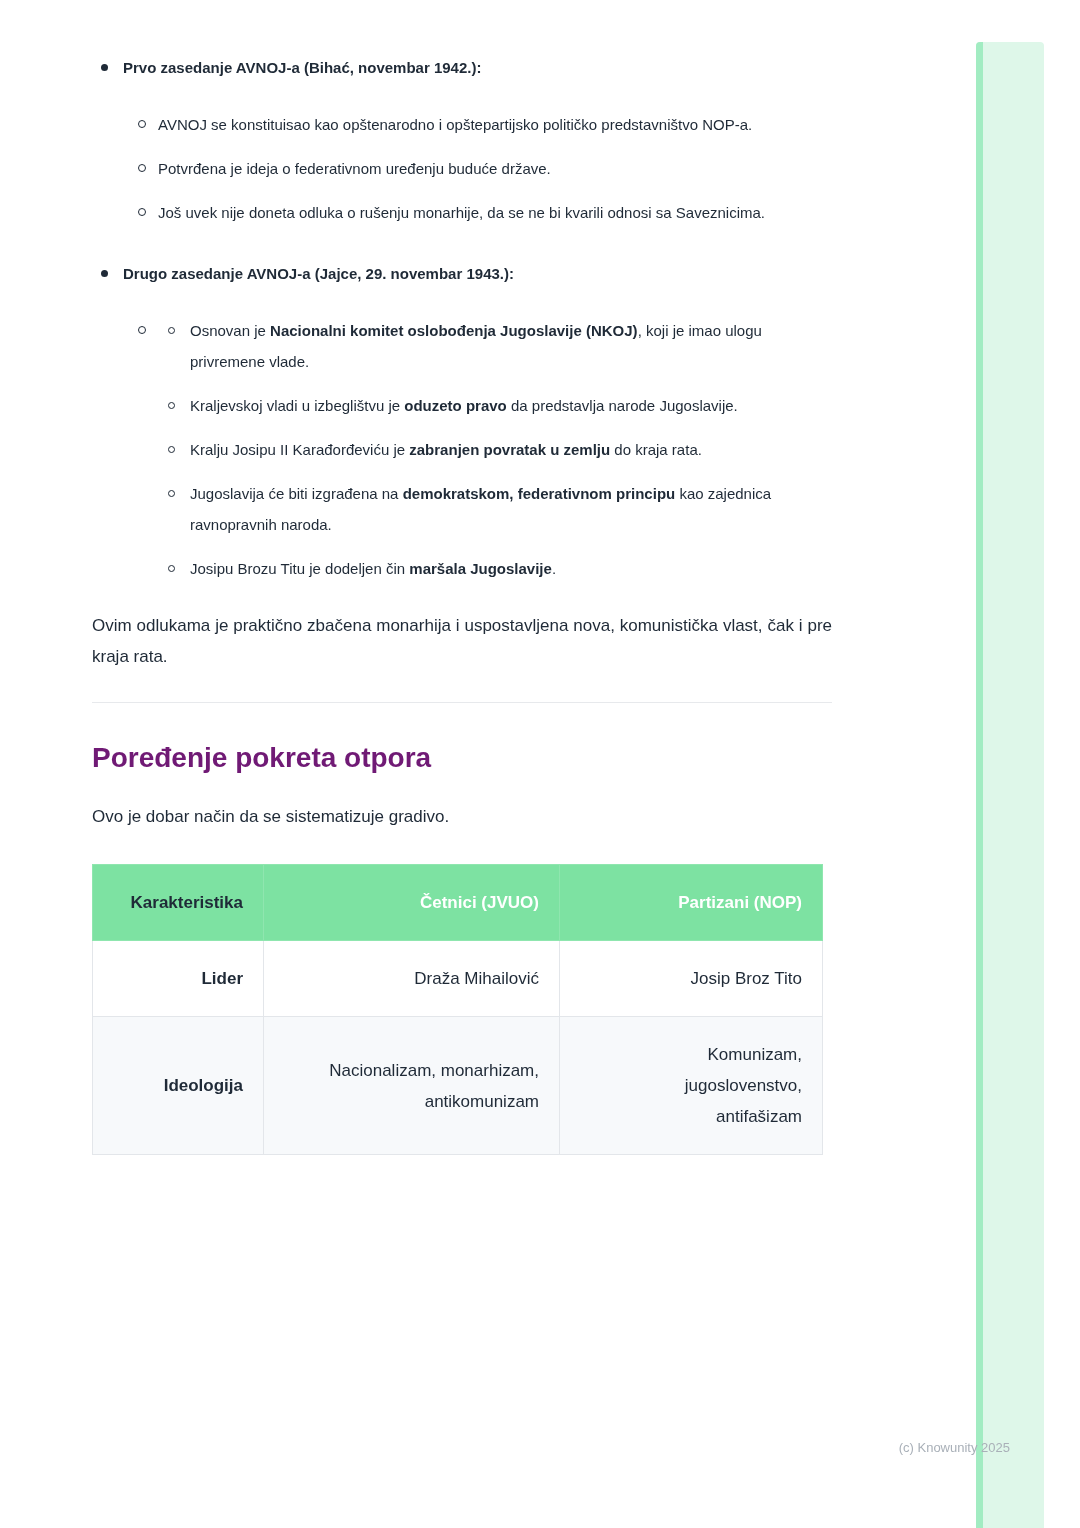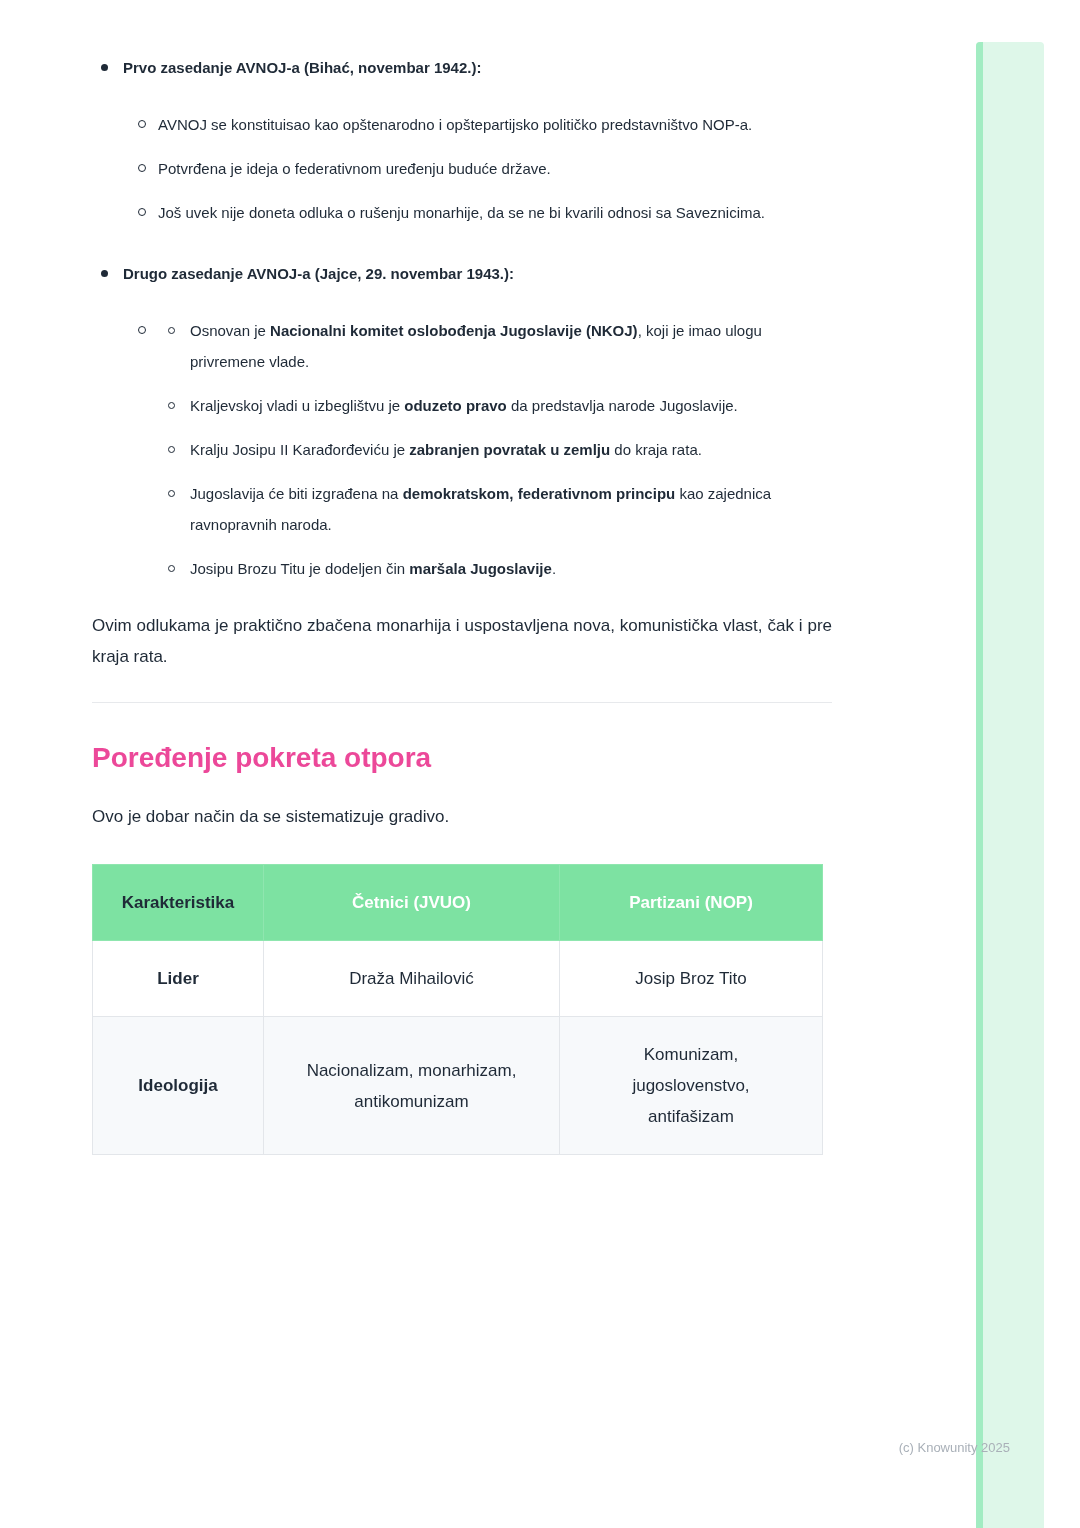--- a/index.html
+++ b/index.html
@@ -83,40 +83,40 @@
     background: #e7e9ec;
     margin: 30px 0;
     border: none;
   }
 
   .section-heading {
     margin: 38px 0 0;
     font-size: 28px;
     line-height: 34px;
     font-weight: 700;
-    color: #ec4899;
+    color: #701a75;
   }
 
   
   .cmp-table {
     margin-top: 32px;
     border-collapse: collapse;
     width: 730px;
     table-layout: fixed;
   }
   .cmp-table col.c1 { width: 171px; }
   .cmp-table col.c2 { width: 296px; }
   .cmp-table col.c3 { width: 263px; }
 
   .cmp-table th, .cmp-table td {
     border: 1px solid #e3e6ea;
     padding: 22px 20px;
     font-size: 17px;
     line-height: 31px;
-    text-align: center;
+    text-align: right;
     vertical-align: middle;
     white-space: pre-line;
   }
   .cmp-table th {
     background: #7de2a2;
     font-weight: 700;
     border-color: #8fe6af;
   }
   .th-dark  { color: #1f2a37; }
   .th-light { color: #ffffff; }

